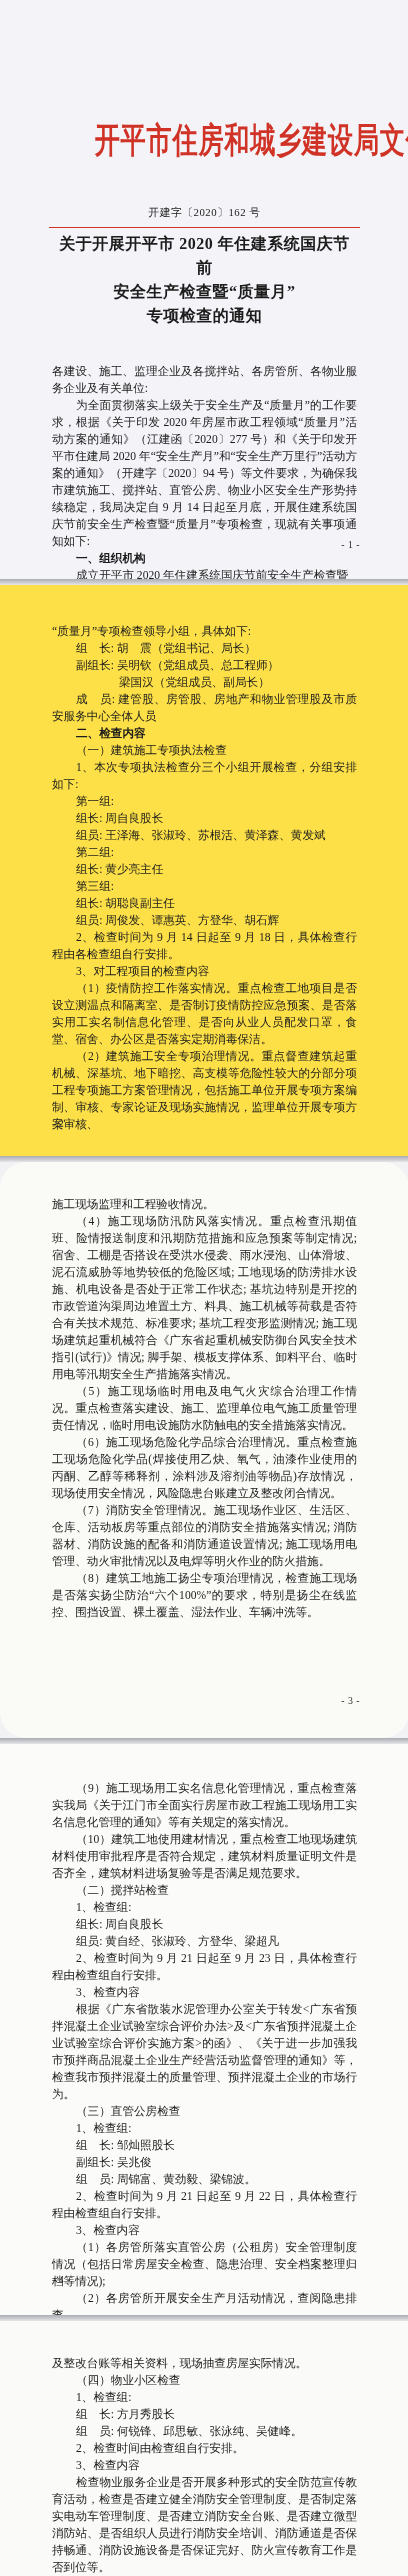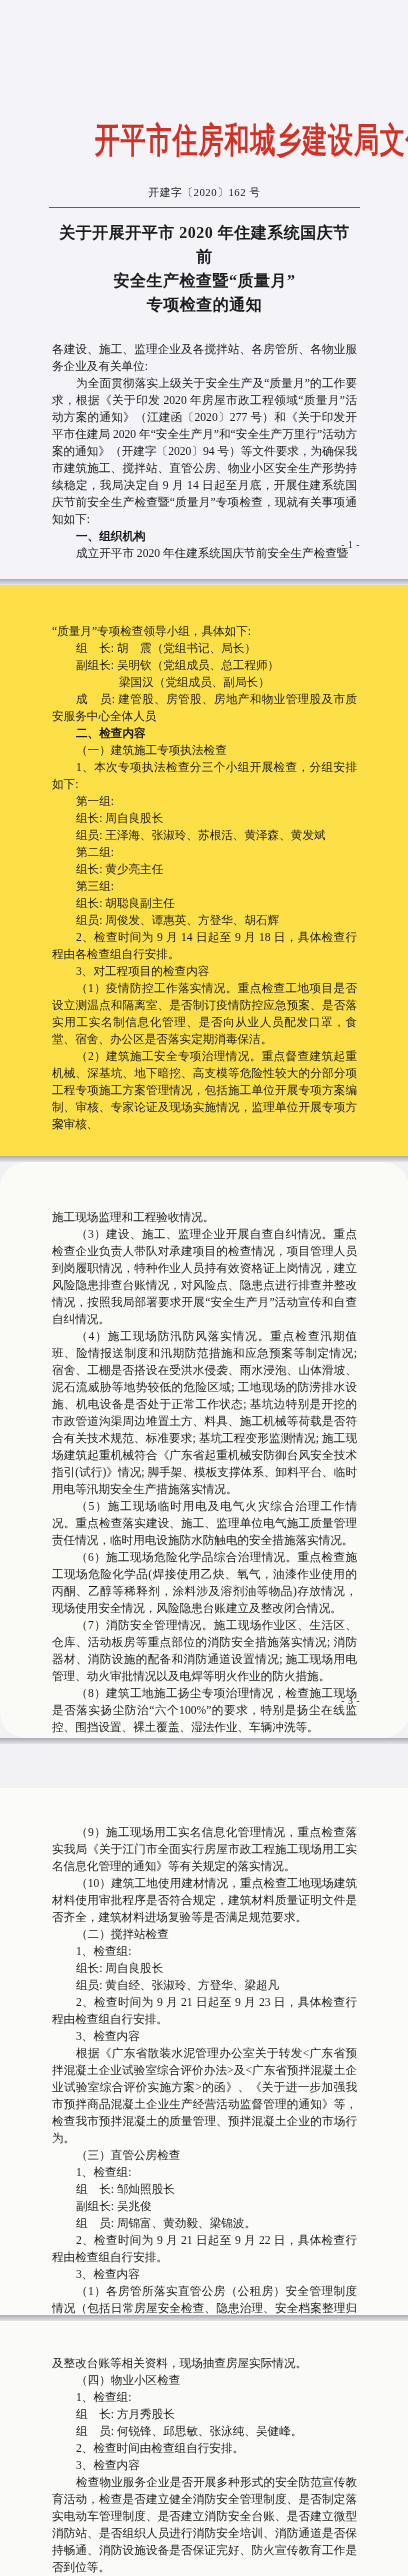--- a/index.html
+++ b/index.html
@@ -8,36 +8,36 @@
     position:relative; width:409px; height:3468px; margin:0 auto;
     background:#f2f2f4; overflow:hidden;
     font-family:"Liberation Serif","DejaVu Serif",serif;
   }
   .page {
     position:absolute; left:0; width:409px; padding:0 52px;
     font-size:11.6px; line-height:17px; color:#1c1c1c;
   }
   .pg1 { top:0;     height:579px; background:#f3f3f8; }
   .pg2 { top:585px; height:571px; background:#fde047; padding-top:38px; }
-  .pg3 { top:1162px; height:576px; background:#fafaf7; padding-top:47px;border-radius:26px; }
-  .pg4 { top:1788px; height:571px; background:#fbfbf9; padding-top:36px; }
+  .pg3 { top:1162px; height:576px; background:#fafaf7; padding-top:34px;border-radius:26px; }
+  .pg4 { top:1744px; height:571px; background:#fbfbf9; padding-top:36px; }
   .pg5 { top:2321px; height:573px; background:#fafaf8; padding-top:34px; }
   .page-sep {
     position:absolute; left:0; width:409px; height:6.2px;
     background:linear-gradient(to bottom,#a9acb2,#e4e5e7);
   }
   .red-header {
     margin-top:121px; font-size:35px; line-height:39px; font-weight:900;
     color:#d03326; text-align:center; white-space:nowrap;
     transform:scaleX(0.72); letter-spacing:1px;
   }
-  .doc-number { margin-top:24px; font-size:10.8px; line-height:17px; text-align:center; letter-spacing:0.5px; }
+  .doc-number { margin-top:44px; font-size:10.8px; line-height:17px; text-align:center; letter-spacing:0.5px; }
   .red-line { height:1.5px; background:#d03326; margin:5.7px -3.1px 0 -3.1px; }
-  .title { margin-top:13px; font-size:16px; line-height:24px; font-weight:bold; text-align:center; letter-spacing:0.5px; }
-  .addressee { margin-top:24px; }
+  .title { margin-top:4px; font-size:16px; line-height:24px; font-weight:bold; text-align:center; letter-spacing:0.5px; }
+  .addressee { margin-top:35px; }
   .p-plain  { text-align:justify; }
   .p-indent { text-align:justify; text-indent:24px; }
   .p-sub    { text-indent:24px; }
   .indent-deep { text-indent:67px; }
   .h-bold {
     text-indent:24px; font-weight:bold;
     font-family:Liberation Serif, serif;
   }
   .pagenum { position:absolute; font-size:9.8px; letter-spacing:0.5px; color:#2a2a2a; }
   .pn-right { right:49px; } .pn-left { left:52px; }
@@ -88,21 +88,20 @@
     <div class="p-sub">3、对工程项目的检查内容</div>
     <div class="p-indent">（1）疫情防控工作落实情况。重点检查工地项目是否设立测温点和隔离室、是否制订疫情防控应急预案、是否落实用工实名制信息化管理、是否向从业人员配发口罩，食堂、宿舍、办公区是否落实定期消毒保洁。</div>
     <div class="p-indent">（2）建筑施工安全专项治理情况。重点督查建筑起重机械、深基坑、地下暗挖、高支模等危险性较大的分部分项工程专项施工方案管理情况，包括施工单位开展专项方案编制、审核、专家论证及现场实施情况，监理单位开展专项方案审核、</div>
     <div class="pagenum pn-left">- 2 -</div>
   </div>
 
   <div class="page-sep" style="top:1156px"></div>
 
   <div class="page pg3">
     <div class="p-plain">施工现场监理和工程验收情况。</div>
-    <div class="p-indent">（3）建设、施工、监理企业开展自查自纠情况。重点检查企业负责人带队对承建项目的检查情况，项目管理人员到岗履职情况，特种作业人员持有效资格证上岗情况，建立风险隐患排查台账情况，对风险点、隐患点进行排查并整改情况，按照我局部署要求开展“安全生产月”活动宣传和自查自纠情况。</div>
     <div class="p-indent">（4）施工现场防汛防风落实情况。重点检查汛期值班、险情报送制度和汛期防范措施和应急预案等制定情况; 宿舍、工棚是否搭设在受洪水侵袭、雨水浸泡、山体滑坡、泥石流威胁等地势较低的危险区域; 工地现场的防涝排水设施、机电设备是否处于正常工作状态; 基坑边特别是开挖的市政管道沟渠周边堆置土方、料具、施工机械等荷载是否符合有关技术规范、标准要求; 基坑工程变形监测情况; 施工现场建筑起重机械符合《广东省起重机械安防御台风安全技术指引(试行)》情况; 脚手架、模板支撑体系、卸料平台、临时用电等汛期安全生产措施落实情况。</div>
     <div class="p-indent">（5）施工现场临时用电及电气火灾综合治理工作情况。重点检查落实建设、施工、监理单位电气施工质量管理责任情况，临时用电设施防水防触电的安全措施落实情况。</div>
     <div class="p-indent">（6）施工现场危险化学品综合治理情况。重点检查施工现场危险化学品(焊接使用乙炔、氧气，油漆作业使用的丙酮、乙醇等稀释剂，涂料涉及溶剂油等物品)存放情况，现场使用安全情况，风险隐患台账建立及整改闭合情况。</div>
     <div class="p-indent">（7）消防安全管理情况。施工现场作业区、生活区、仓库、活动板房等重点部位的消防安全措施落实情况; 消防器材、消防设施的配备和消防通道设置情况; 施工现场用电管理、动火审批情况以及电焊等明火作业的防火措施。</div>
     <div class="p-indent">（8）建筑工地施工扬尘专项治理情况，检查施工现场是否落实扬尘防治“六个100%”的要求，特别是扬尘在线监控、围挡设置、裸土覆盖、湿法作业、车辆冲洗等。</div>
     <div class="pagenum pn-right">- 3 -</div>
   </div>
 
   <div class="page-sep" style="top:1738px"></div>
 

